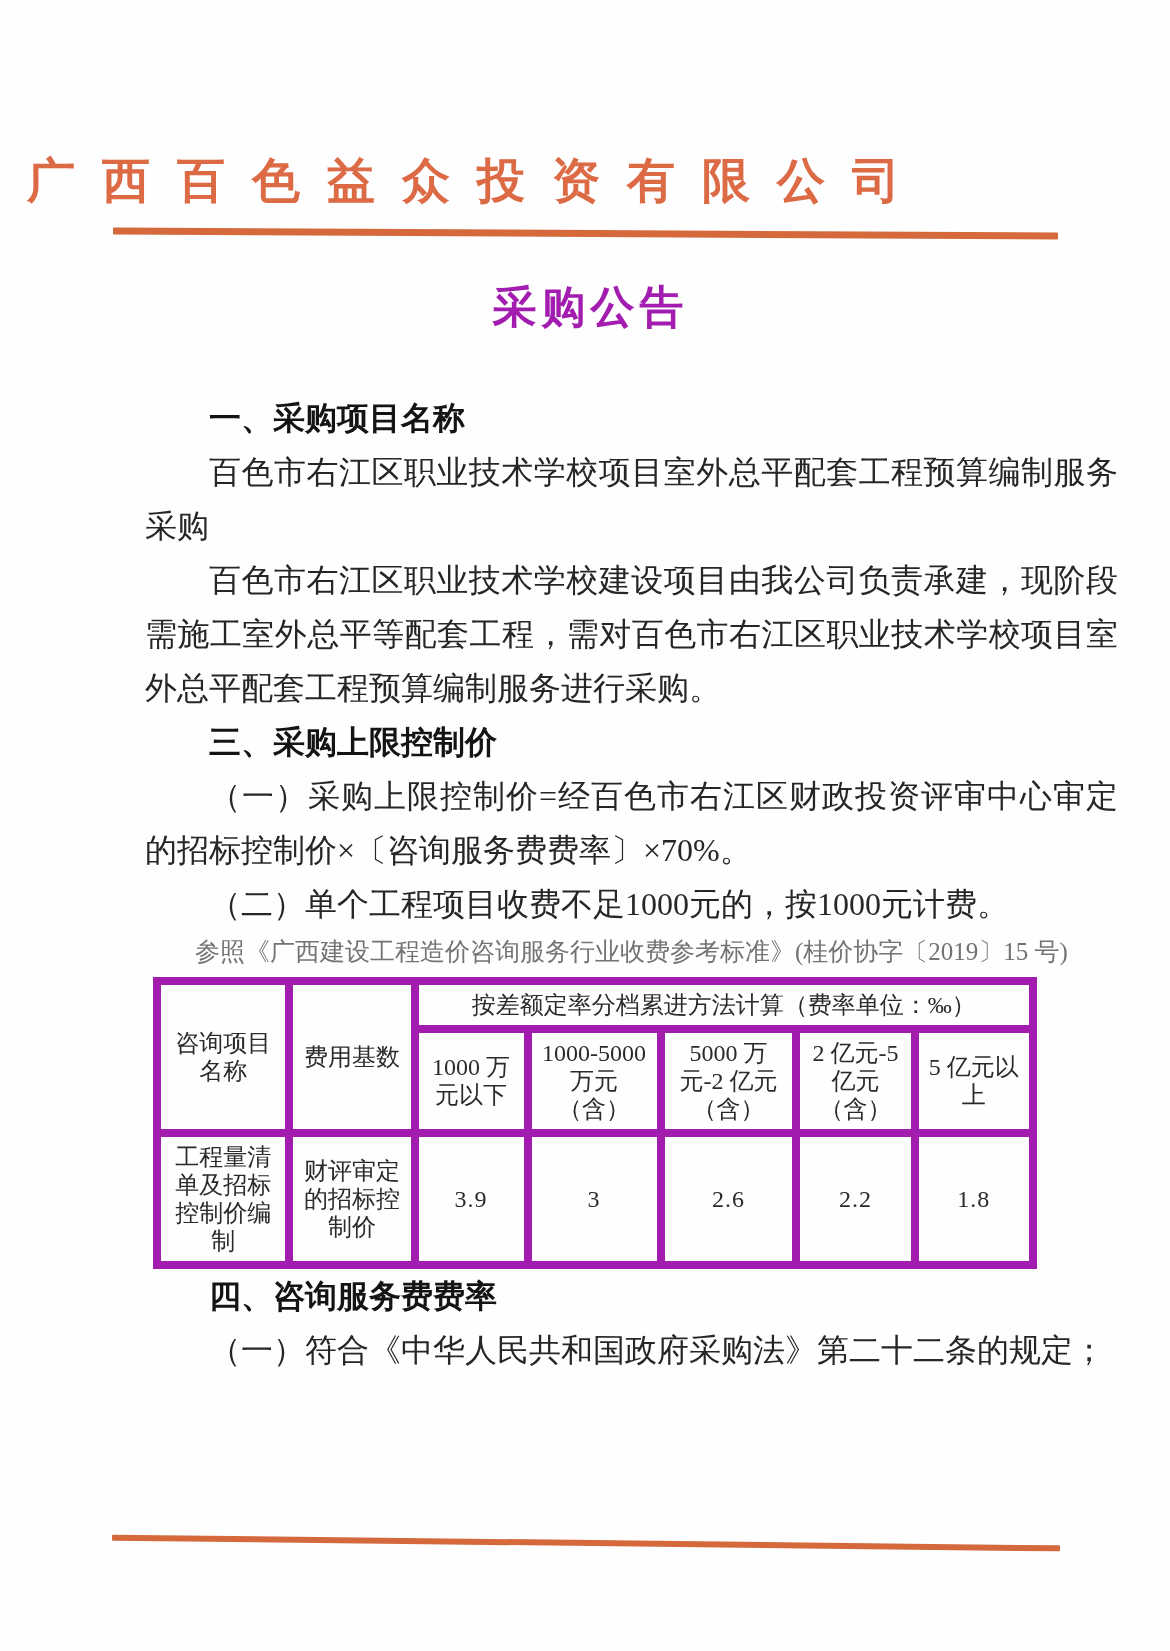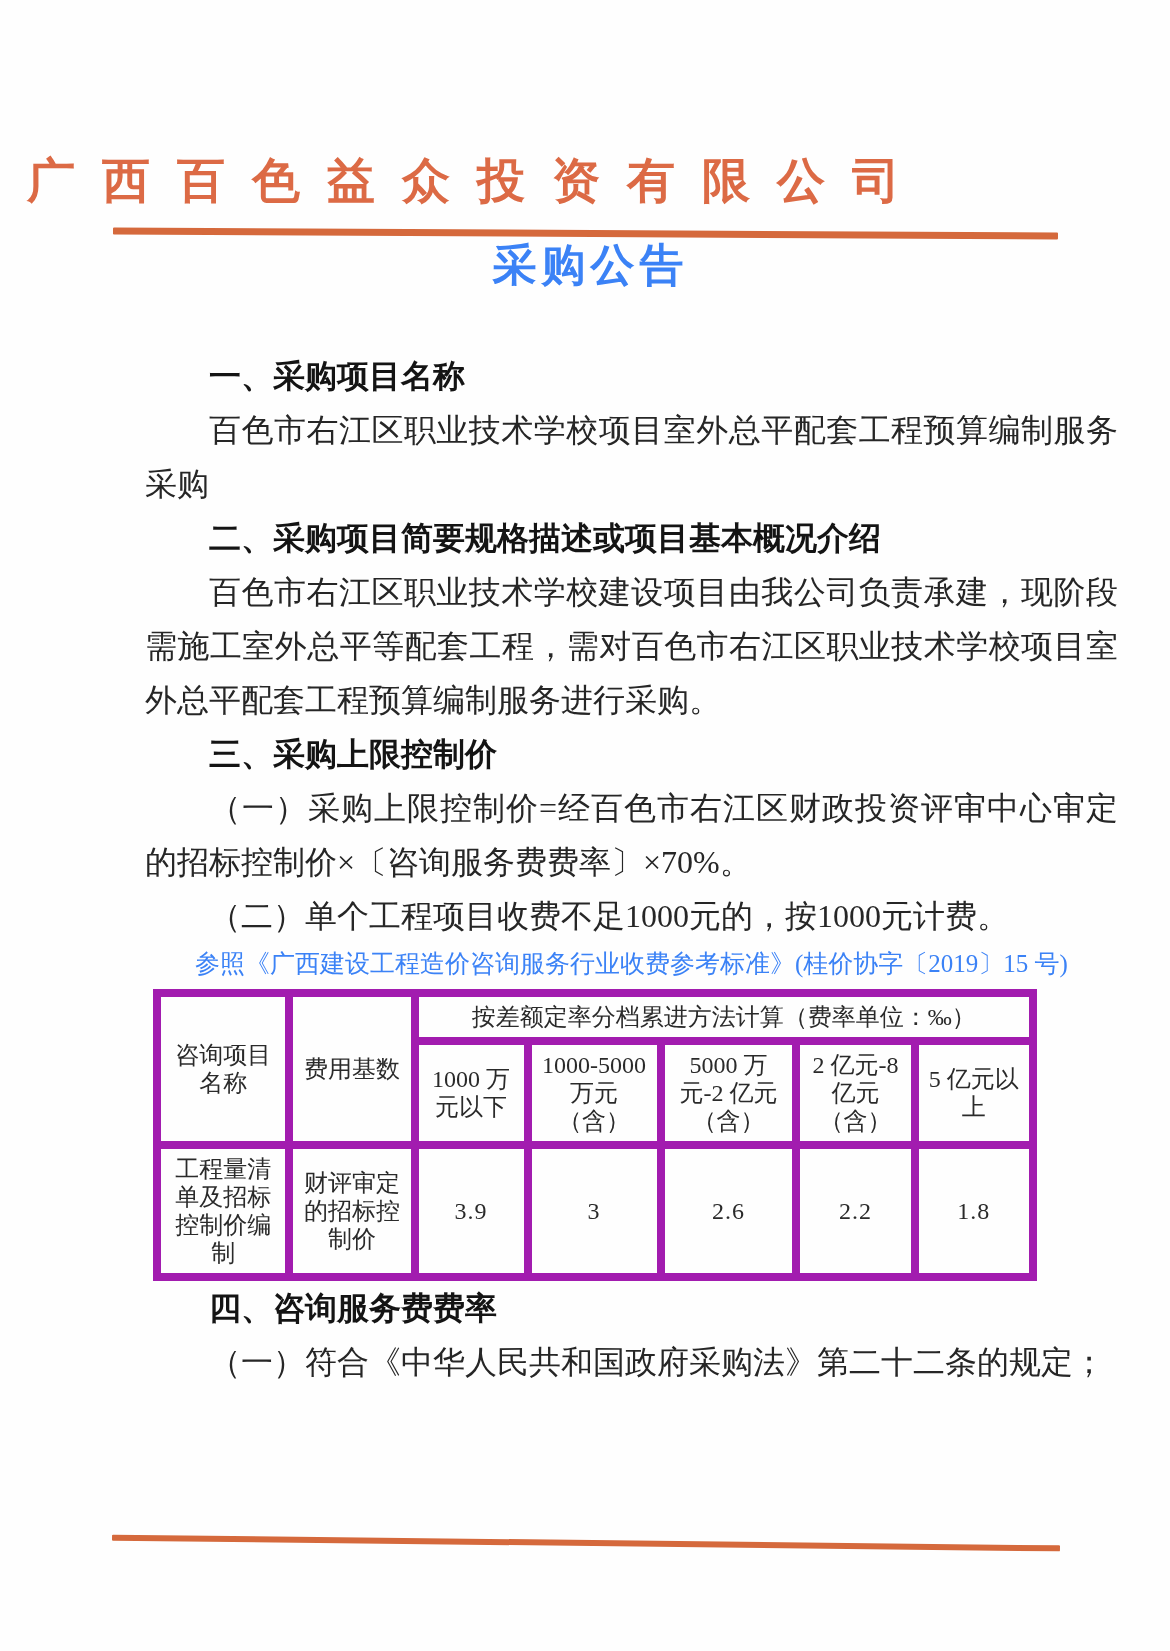--- a/index.html
+++ b/index.html
@@ -27,25 +27,26 @@
   .head-rule {
     width: 945px; height: 7px;
     margin: 10px auto 0 auto;
     background: #d5693c;
     transform: rotate(0.30deg);
     border-radius: 1px;
   }
 
   
   .doc-title {
+    margin-top: 42px;
     text-align: center;
     font-size: 44px;
     font-weight: 700;
     letter-spacing: 5px;
-    color: #3b82f6;
+    color: #a21caf;
     line-height: 58px;
     padding-left: 11px;
   }
 
   
   .content {
     margin: 54px 52px 0 145px;
     font-size: 32px;
     line-height: 54px;
     text-align: justify;
@@ -59,21 +60,21 @@
     font-size: 32px;
     line-height: 54px;
   }
 
   
   .table-note {
     margin: 6px 0 0 32px;
     font-size: 25px;
     line-height: 42px;
     text-indent: 0;
-    color: #3b82f6;
+    color: #737373;
   }
 
   
   table.fee {
     border-collapse: collapse;
     table-layout: fixed;
     width: 884px;
     margin-left: 8px;
     margin-top: 4px;
     font-size: 24px;
@@ -110,21 +111,20 @@
   <div class="letterhead">广西百色益众投资有限公司</div>
   <div class="head-rule"></div>
 
   <div class="doc-title">采购公告</div>
 
   <div class="content">
 
     <p class="sec-heading">一、采购项目名称</p>
     <p>百色市右江区职业技术学校项目室外总平配套工程预算编制服务采购</p>
 
-    <p class="sec-heading">二、采购项目简要规格描述或项目基本概况介绍</p>
     <p>百色市右江区职业技术学校建设项目由我公司负责承建，现阶段需施工室外总平等配套工程，需对百色市右江区职业技术学校项目室外总平配套工程预算编制服务进行采购。</p>
 
     <p class="sec-heading">三、采购上限控制价</p>
     <p>（一）采购上限控制价=经百色市右江区财政投资评审中心审定的招标控制价×〔咨询服务费费率〕×70%。</p>
     <p>（二）单个工程项目收费不足1000元的，按1000元计费。</p>
 
     <p class="table-note">参照《广西建设工程造价咨询服务行业收费参考标准》(桂价协字〔2019〕15 号)</p>
 
     <table class="fee">
       <colgroup>
@@ -139,21 +139,21 @@
       <tbody>
         <tr>
           <th rowspan="2">咨询项目名称</th>
           <th rowspan="2">费用基数</th>
           <th colspan="5">按差额定率分档累进方法计算（费率单位：‰）</th>
         </tr>
         <tr>
           <th>1000 万元以下</th>
           <th>1000-5000 万元（含）</th>
           <th>5000 万元-2 亿元（含）</th>
-          <th>2 亿元-8 亿元（含）</th>
+          <th>2 亿元-5 亿元（含）</th>
           <th>5 亿元以上</th>
         </tr>
         <tr>
           <td>工程量清单及招标控制价编制</td>
           <td>财评审定的招标控制价</td>
           <td class="num">3.9</td>
           <td class="num">3</td>
           <td class="num">2.6</td>
           <td class="num">2.2</td>
           <td class="num">1.8</td>

